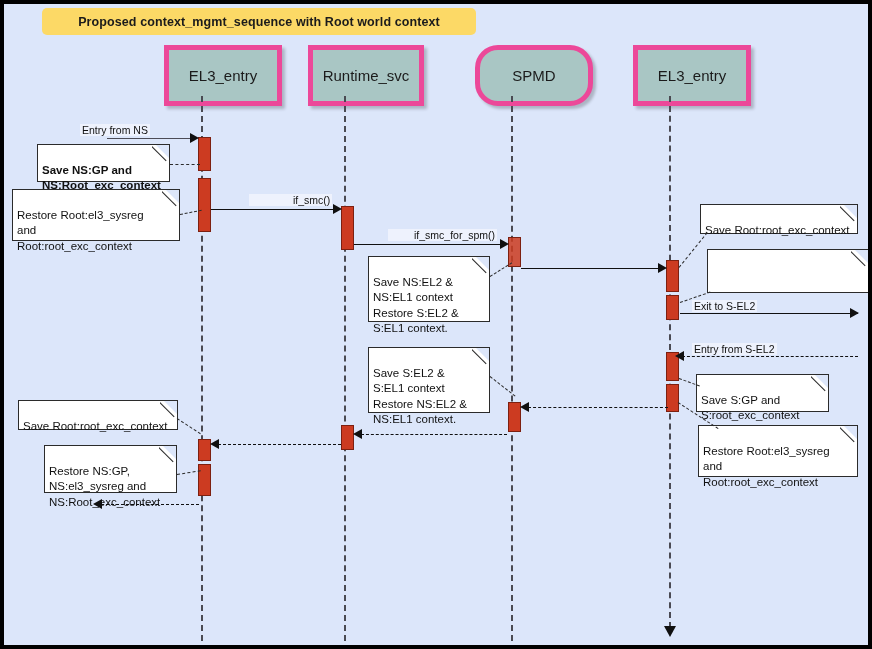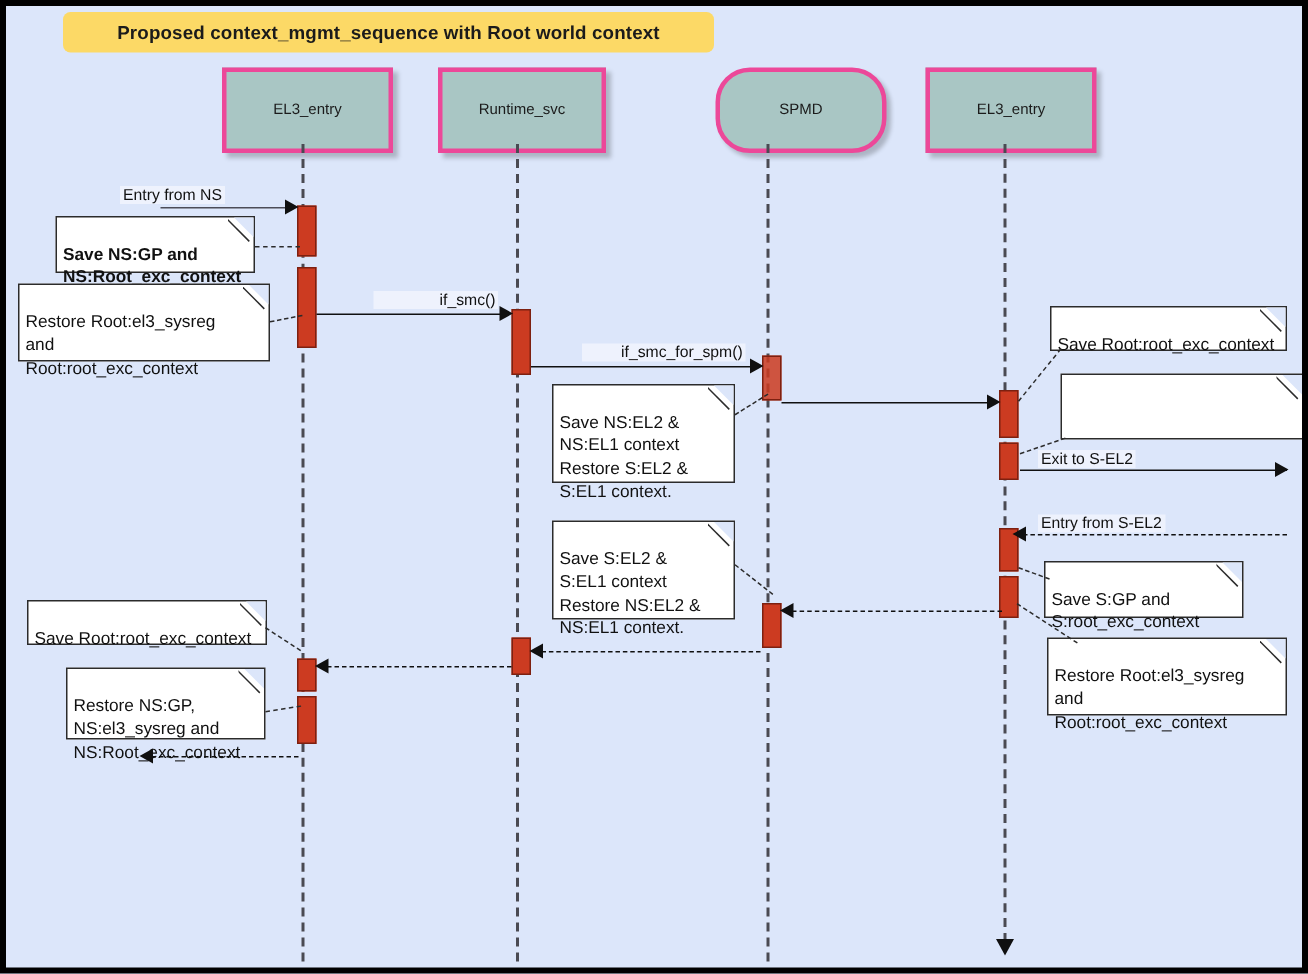--- a/index.html
+++ b/index.html
@@ -23,24 +23,24 @@
     border-radius:5px;
     display:flex;align-items:center;justify-content:center;
     font-size:12.5px;font-weight:bold;color:#1b1b1b;
     letter-spacing:.1px;
   }
   
   .ll-head{
     position:absolute;
     height:51px;
     background:#a9c6c4;
-    border:3px solid #ec4899;
+    border:5px solid #ec4899;
     box-shadow:3px 3px 3px rgba(0,0,0,.22);
     display:flex;align-items:center;justify-content:center;
-    font-size:10px;color:#1b1b1b;
+    font-size:15px;color:#1b1b1b;margin-left:16px;
   }
   .ll-line{
     position:absolute;
     width:0;
     border-left:2px dashed #4a4a52;
   }
   .ll-end-arrow{
     position:absolute;
     width:0;height:0;
     border-left:6px solid transparent;
@@ -138,21 +138,21 @@
   <div class="title-banner">
     <span>Proposed context_mgmt_sequence with Root world context</span>
   </div>
 
   <div class="ll-head" style="left:144px;top:41px;width:108px;">
     <span>EL3_entry</span>
   </div>
   <div class="ll-head" style="left:288px;top:41px;width:106px;">
     <span>Runtime_svc</span>
   </div>
-  <div class="ll-head" style="left:473px;top:41px;width:108px;border-radius:23px;">
+  <div class="ll-head" style="left:455px;top:41px;width:108px;border-radius:23px;">
     <span>SPMD</span>
   </div>
   <div class="ll-head" style="left:613px;top:41px;width:108px;">
     <span>EL3_entry</span>
   </div>
 
   <div class="ll-line" style="left:197px;top:92px;height:545px;"></div>
   <div class="ll-line" style="left:340px;top:92px;height:545px;"></div>
   <div class="ll-line" style="left:507px;top:92px;height:545px;"></div>
   <div class="ll-line" style="left:665px;top:92px;height:532px;"></div>

